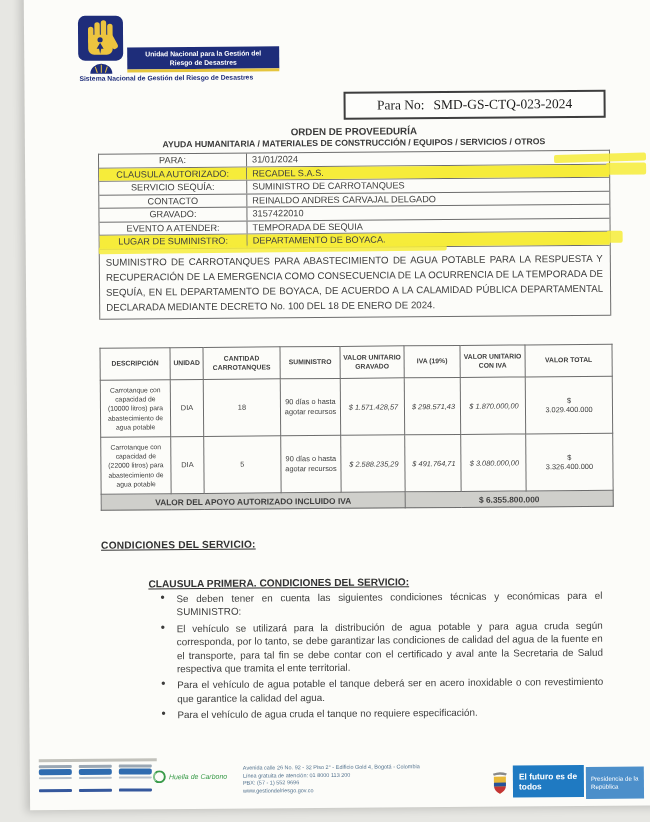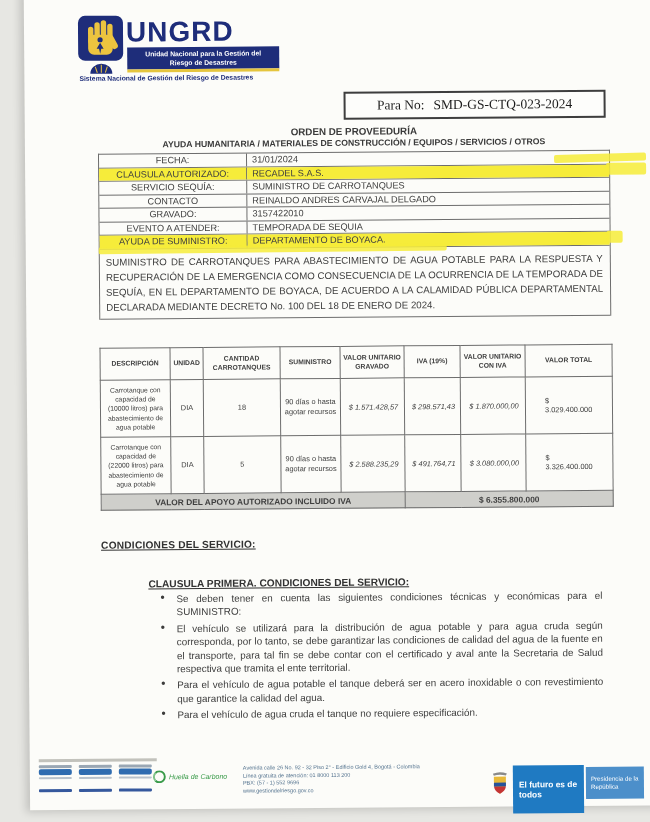--- a/index.html
+++ b/index.html
@@ -41,21 +41,21 @@
   .streak-c { left:100px; top:245px; width:348px; height:7px; transform:rotate(-0.2deg); }
   .streak-d { left:608px; top:233px; width:16px; height:12px; }
 
   
   table.items { position:absolute; left:100px; top:346px; width:512px; border-collapse:collapse; background:#fcfcf9; table-layout:fixed; }
   table.items th, table.items td { border:1px solid #6d6d6d; color:#404040; }
   table.items th { font-size:6.8px; font-weight:bold; text-align:center; padding:3px 2px; line-height:1.3; height:32px; }
   td.desc { font-size:6.8px; text-align:center; padding:2px 4px; line-height:1.35; }
   td.ctr { font-size:7.4px; text-align:center; padding:2px; line-height:1.3; }
   td.money { font-size:7.4px; text-align:center; padding:2px 2px 2px 4px;font-style:italic; }
-  td.moneyc { font-size:7.4px; padding:19px; }
+  td.moneyc { font-size:7.4px; text-align:center; padding:19px; }
   tr.item-row { height:56px; }
   tr.total-row td { background:#cfcfcb; height:16px; font-weight:bold; }
   td.total-label { font-size:8.4px; text-align:center; }
   td.total-value { font-size:8.4px; text-align:center; }
 
   
   .sec-title { position:absolute; left:100px; top:538px; font-size:10.2px; font-weight:bold; text-decoration:underline; color:#323232; letter-spacing:.2px; }
   .clause-title { position:absolute; left:147px; top:577px; font-size:10.2px; font-weight:bold; text-decoration:underline; color:#323232; }
   .bullets { position:absolute; left:149px; top:591px; width:452px; }
   .bullets ul { list-style:none; }
@@ -68,21 +68,21 @@
   .badge { width:33px; height:27px; display:flex; flex-direction:column; gap:1.5px; }
   .badge .t { height:2.5px; background:#9aa7b4; border-radius:1px; }
   .badge .b { height:6px; background:#2f6cb0; border-radius:2px; }
   .badge .s { height:2px; background:#b8c2cc; border-radius:1px; }
   .badge .b2 { height:3.5px; background:#35589d; border-radius:1px; margin-top:auto; }
   .huella { position:absolute; left:150px; top:769px; display:flex; align-items:center; gap:3px; }
   .huella .ring { width:13px; height:13px; border:2.5px solid #3a9b4a; border-radius:50%; border-left-color:#7fc48a; }
   .huella .txt { font-size:7px; font-style:italic; color:#3a9b4a; line-height:1.1; }
   .address { position:absolute; left:240px; top:764px; font-size:5.5px; line-height:7.6px; color:#54738f; }
   .coat { position:absolute; left:487px; top:773px; }
-  .slogan1 { position:absolute; left:510px; top:767px; width:71px; height:48px; background:#1f7ac2; color:#fff; font-size:8.4px; font-weight:bold; line-height:1.2; display:flex; align-items:center; padding:3px 6px; }
+  .slogan1 { position:absolute; left:510px; top:767px; width:71px; height:32px; background:#1f7ac2; color:#fff; font-size:8.4px; font-weight:bold; line-height:1.2; display:flex; align-items:center; padding:3px 6px; }
   .slogan2 { position:absolute; left:583px; top:769px; width:58px; height:32px; background:#4c8fca; color:#fff; font-size:6.2px; line-height:1.25; display:flex; align-items:center; padding:2px 5px; }
 </style>
 </head>
 <body>
 
 <div class="scan">
   <div class="tilt">
     <div class="paper"></div>
 
     <div class="logo">
@@ -102,37 +102,36 @@
             <path d="M23 28 l-3.5 6 h2.4 l1.1 5 l1.1 -5 h2.4 z"></path>
           </g>
           <path d="M13 59 a11 10 0 0 1 22 0 z" fill="#1e2d7a"></path>
           <g stroke="#ecc43f" stroke-width="1">
             <line x1="24" y1="50" x2="24" y2="58"></line>
             <line x1="18" y1="52" x2="20" y2="58"></line>
             <line x1="30" y1="52" x2="28" y2="58"></line>
           </g>
         </svg>
       </span>
-      <div class="logo-acronym">UNGRD</div>
       <div class="logo-bar">Unidad Nacional para la Gestión del Riesgo de Desastres</div>
       <div class="logo-underline"></div>
       <div class="logo-sistema">Sistema Nacional de Gestión del Riesgo de Desastres</div>
     </div>
 
     <div class="orden">
       <span>Para No:</span>
       <span>SMD-GS-CTQ-023-2024</span>
     </div>
 
     <div class="title1">ORDEN DE PROVEEDURÍA</div>
     <div class="title2">AYUDA HUMANITARIA / MATERIALES DE CONSTRUCCIÓN / EQUIPOS / SERVICIOS / OTROS</div>
 
     <div class="info">
       <div class="irow">
-        <div class="ilabel">FECHA:</div>
+        <div class="ilabel">PARA:</div>
         <div class="ival">31/01/2024</div>
       </div>
       <div class="irow hl">
         <div class="ilabel">CLAUSULA AUTORIZADO:</div>
         <div class="ival">RECADEL S.A.S.</div>
       </div>
       <div class="irow">
         <div class="ilabel">SERVICIO SEQUÍA:</div>
         <div class="ival">SUMINISTRO DE CARROTANQUES</div>
       </div>
@@ -142,21 +141,21 @@
       </div>
       <div class="irow">
         <div class="ilabel">GRAVADO:</div>
         <div class="ival">3157422010</div>
       </div>
       <div class="irow">
         <div class="ilabel">EVENTO A ATENDER:</div>
         <div class="ival">TEMPORADA DE SEQUIA</div>
       </div>
       <div class="irow hl">
-        <div class="ilabel">AYUDA DE SUMINISTRO:</div>
+        <div class="ilabel">LUGAR DE SUMINISTRO:</div>
         <div class="ival">DEPARTAMENTO DE BOYACA.</div>
       </div>
       <div class="objeto-row">
         <div class="objeto-text">SUMINISTRO DE CARROTANQUES PARA ABASTECIMIENTO DE AGUA POTABLE PARA LA RESPUESTA Y RECUPERACIÓN DE LA EMERGENCIA COMO CONSECUENCIA DE LA OCURRENCIA DE LA TEMPORADA DE SEQUÍA, EN EL DEPARTAMENTO DE BOYACA, DE ACUERDO A LA CALAMIDAD PÚBLICA DEPARTAMENTAL DECLARADA MEDIANTE DECRETO No. 100 DEL 18 DE ENERO DE 2024.</div>
       </div>
     </div>
 
     <div class="streak streak-a"></div>
     <div class="streak streak-b"></div>
     <div class="streak streak-c"></div>

